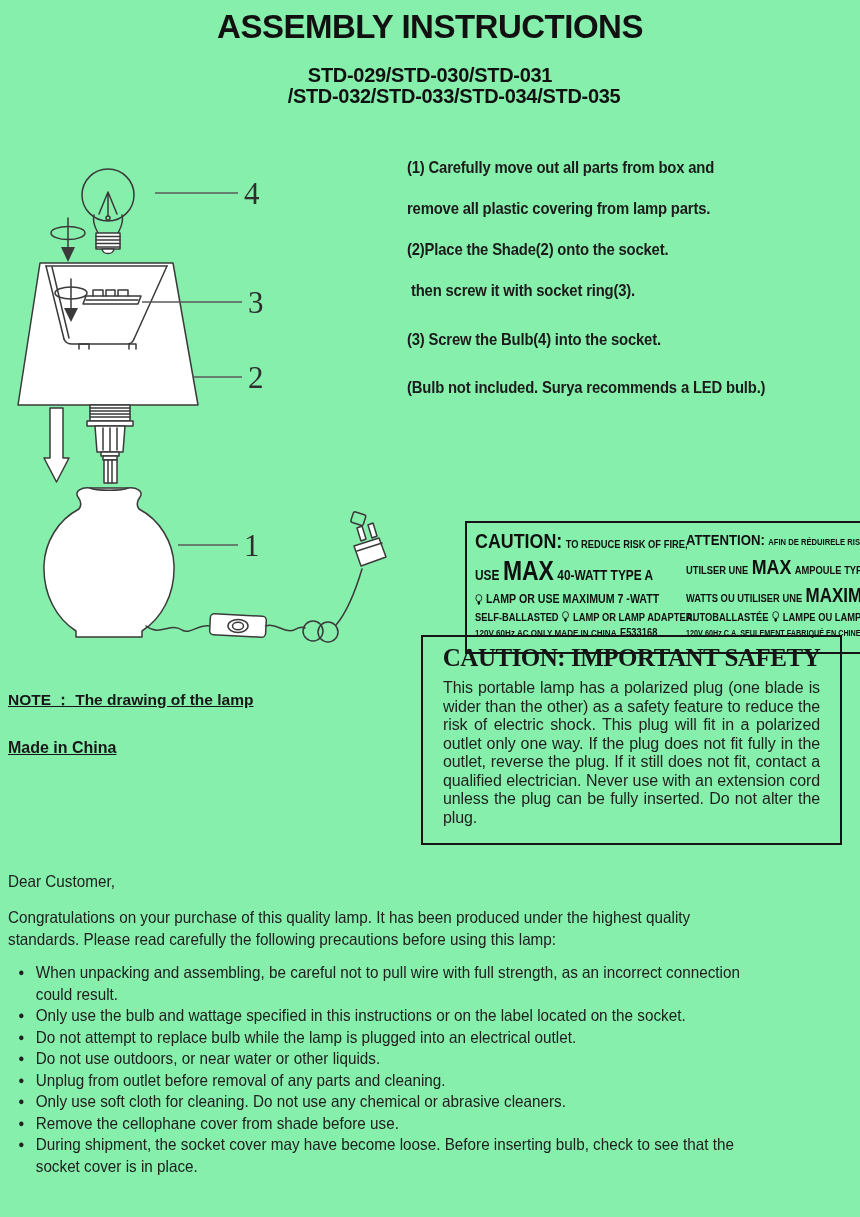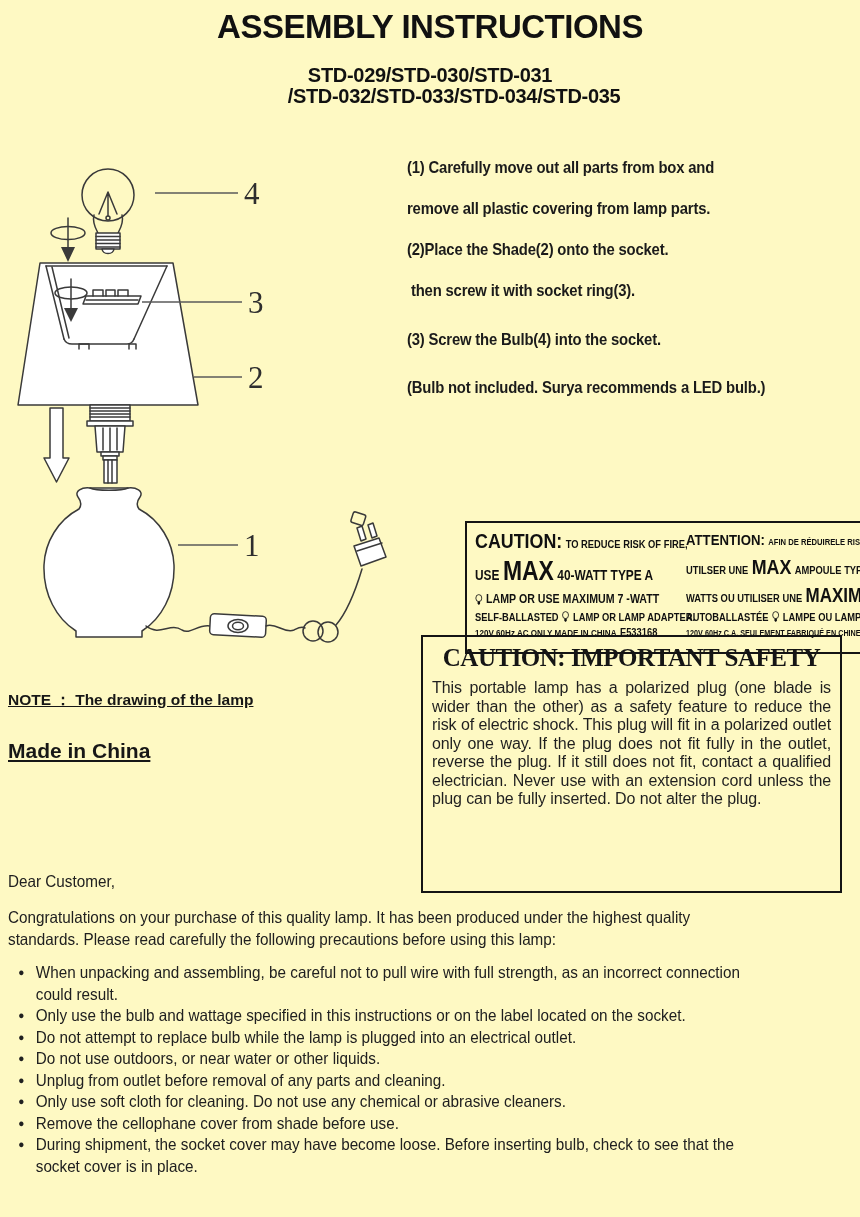--- a/index.html
+++ b/index.html
@@ -1,33 +1,33 @@
 <!DOCTYPE html>
 <html><head>
 <meta charset="utf-8">
 <style>
   html,body{margin:0;padding:0;background:#fff;}
-  .page{position:relative;width:860px;height:1217px;background:#fef9c3;overflow:hidden;
+  .page{position:relative;width:860px;height:1217px;background:#86efac;overflow:hidden;
         font-family:"Liberation Sans",sans-serif;color:#1c1c1c;}
   .title{position:absolute;top:8px;left:0;width:100%;text-align:center;margin:0;
          font-size:33px;font-weight:bold;letter-spacing:-0.5px;color:#111;}
   .models{position:absolute;left:0;width:100%;text-align:center;font-weight:bold;
           font-size:20px;letter-spacing:-0.3px;color:#111;}
   .m1{top:64px;} .m2{top:85px;margin-left:24px;}
 
   .diagram{position:absolute;left:0;top:145px;}
   .diagram .ln{stroke:#3a3a3a;stroke-width:1.5;fill:none;stroke-linecap:round;stroke-linejoin:round;}
   .diagram .fl{stroke:#3a3a3a;stroke-width:1.5;fill:#fff;stroke-linejoin:round;}
   .diagram .solid{fill:#3a3a3a;stroke:none;}
   .diagram .leader{stroke:#5a5a5a;stroke-width:1.4;}
   .diagram .lbl{font-family:"Liberation Serif",serif;font-size:31px;fill:#2e2e2e;}
 
   .note{position:absolute;left:8px;top:686px;font-weight:bold;font-size:15.5px;color:#171717;text-decoration:underline;}
   .note .nl{line-height:28px;}
-  .note .made{margin-top:25px;font-size:21px;}
+  .note .made{margin-top:25px;font-size:16px;}
 
   .steps{position:absolute;left:407px;top:150px;width:452px;}
   .steps p{position:absolute;margin:0;font-size:16.5px;font-weight:bold;color:#1b1b1b;
            white-space:pre;transform:scaleX(0.90);transform-origin:0 0;letter-spacing:-0.2px;}
   .s0{top:8px;} .s1{top:49px;} .s2{top:90px;} .s3{top:131px;} .s4{top:180px;} .s5{top:228px;}
 
   .box1{position:absolute;left:421px;top:521px;width:421px;height:129px;border:2px solid #141414;margin-left:44px;}
   .box1 .col{position:absolute;top:6px;white-space:nowrap;transform:scaleX(0.85);
              transform-origin:0 0;font-weight:bold;color:#101010;}
   .colL{left:8px;width:248px;} .colR{left:219px;width:248px;}
@@ -36,22 +36,22 @@
   .colL .r4{line-height:16px;} .colL .r5{line-height:15px;}
   .colR .r1{line-height:22px;} .colR .r2{line-height:28px;} .colR .r3{line-height:22px;}
   .colR .r4{line-height:16px;} .colR .r5{line-height:15px;}
   .cw{font-size:21px;} .rest{font-size:11px;}
   .use{font-size:14px;} .maxw{font-size:27px;} .w40{font-size:14px;}
   .md{font-size:12.5px;} .sm{font-size:11px;} .xs{font-size:9.5px;} .cert{font-size:11px;font-weight:bold;}
   .aw{font-size:15.5px;} .frest{font-size:9px;} .fmd{font-size:11px;}
   .fmax{font-size:21px;} .fmaximum{font-size:20px;} .fxs{font-size:8.5px;}
   .bulbic{flex:0 0 auto;align-self:center;}
 
-  .box2{position:absolute;left:421px;top:635px;width:421px;height:258px;border:2px solid #141414;
-        box-sizing:border-box;padding:4px 7px;}
+  .box2{position:absolute;left:421px;top:635px;width:421px;height:210px;border:2px solid #141414;
+        box-sizing:border-box;padding:4px 18px;}
   .b2t{text-align:center;font-family:"Liberation Serif",serif;font-weight:bold;
        font-size:25px;line-height:33px;color:#151515;letter-spacing:-0.5px;}
   .b2body{margin:5px 2px 0 2px;font-size:16px;line-height:18.5px;text-align:justify;
           color:#1f1f1f;letter-spacing:-0.1px;}
 
   .letter{position:absolute;left:8px;top:872px;width:818px;transform:scaleX(0.925);
           transform-origin:0 0;color:#202020;}
   .salut{margin:0;font-size:16.5px;}
   .intro{margin:16px 0 0 0;font-size:16.5px;line-height:21.5px;width:800px;}
   .blist{margin:12px 0 0 0;padding:0;list-style:none;}

